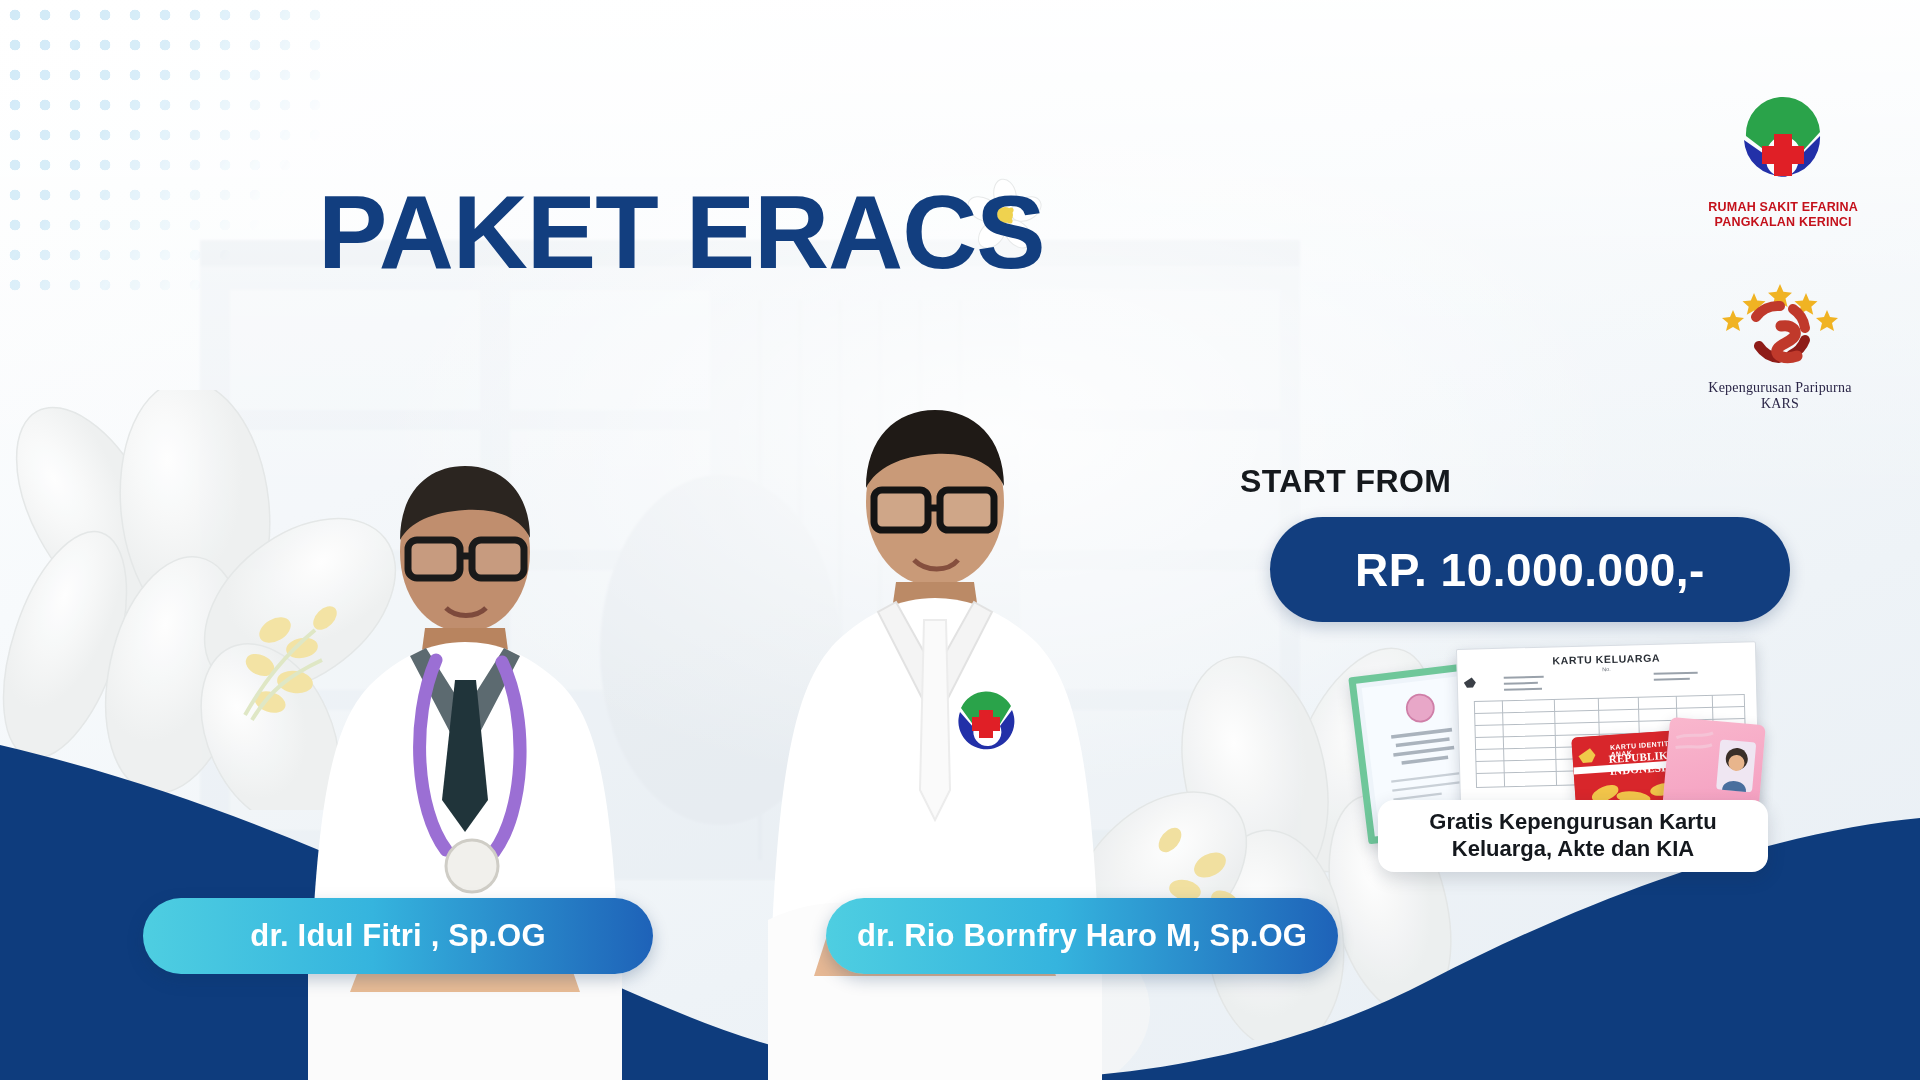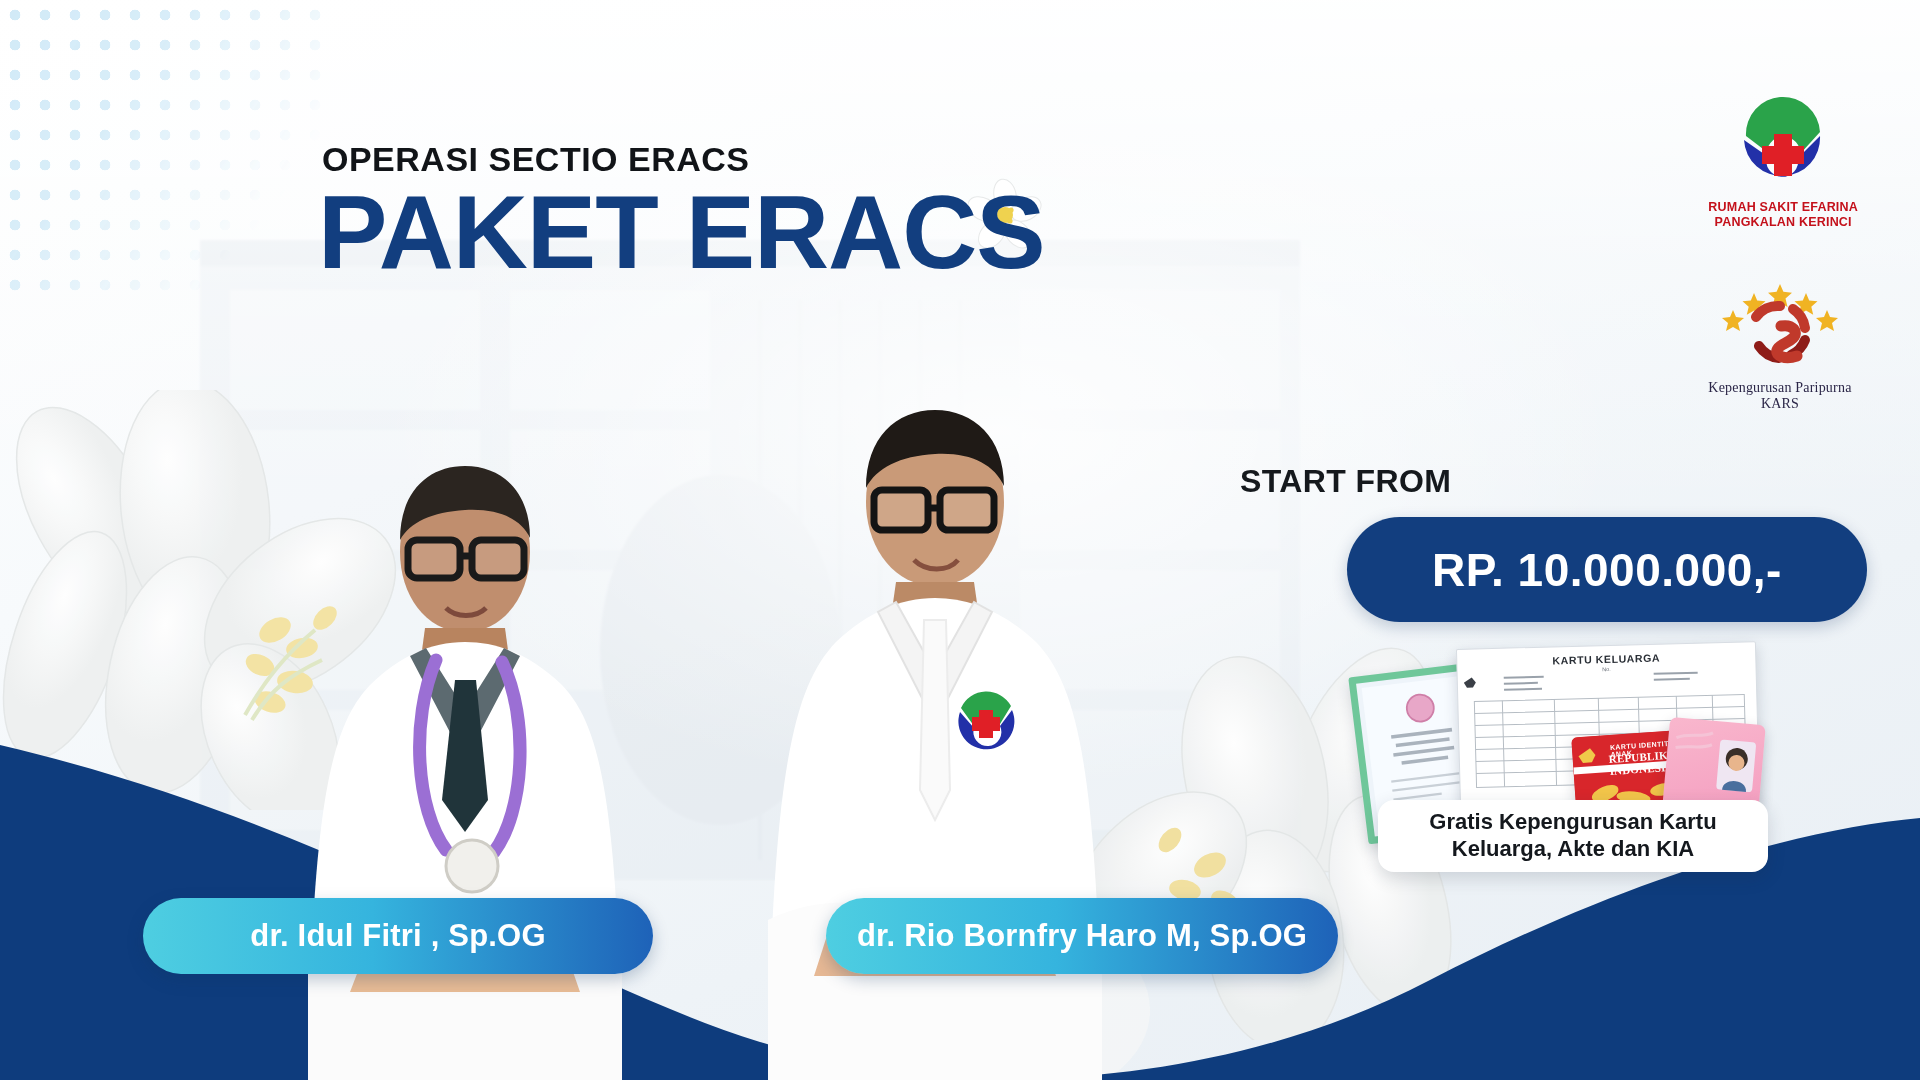--- a/index.html
+++ b/index.html
@@ -68,21 +68,21 @@
     font-family:"Liberation Serif", serif; font-size:14px; line-height:1.2;
     letter-spacing:.2px;
   }
 
   
   .start-from{
     position:absolute; left:1240px; top:463px;
     font-size:32px; font-weight:bold; letter-spacing:.4px; color:#15191d;
   }
   .price-pill{
-    position:absolute; left:1347px; top:517px; width:520px; height:105px;
+    position:absolute; left:1270px; top:517px; width:520px; height:105px;
     background:#123E7F; border-radius:54px;
     display:flex; align-items:center; justify-content:center;
     box-shadow:0 5px 16px rgba(10,40,90,.22);
   }
   .price-pill span{
     color:#ffffff; font-size:46px; font-weight:bold; letter-spacing:.5px;
   }
 
   
   .docs{ position:absolute; left:1348px; top:645px; width:420px; height:190px; }
@@ -289,21 +289,20 @@
     </g>
     <g fill="#efd24f">
       <circle cx="37" cy="37" r="8"></circle>
       <circle cx="31" cy="32" r="2.6"></circle>
         <circle cx="43" cy="32" r="2.6"></circle>
       <circle cx="33" cy="43" r="2.6"></circle>
         <circle cx="42" cy="43" r="2.6"></circle>
     </g>
   </svg>
 
-  <div class="kicker">OPERASI SECTIO ERACS</div>
   <div class="headline">PAKET ERACS</div>
 
   <div class="logos">
 
     <div class="logo-block">
       <svg width="118" height="104" viewBox="0 0 118 104">
         <path d="M22 44 A37 37 0 0 1 96 40 L76 62 A16 16 0 0 0 43 60 Z" fill="#2aa34a"></path>
         <path d="M20 48 A37 37 0 1 0 96 44 L74 66 A16 16 0 1 1 43 64 Z" fill="#2230a8"></path>
         <path d="M50 42 H68 V54 H80 V72 H68 V84 H50 V72 H38 V54 H50 Z" fill="#e01f26"></path>
       </svg>

